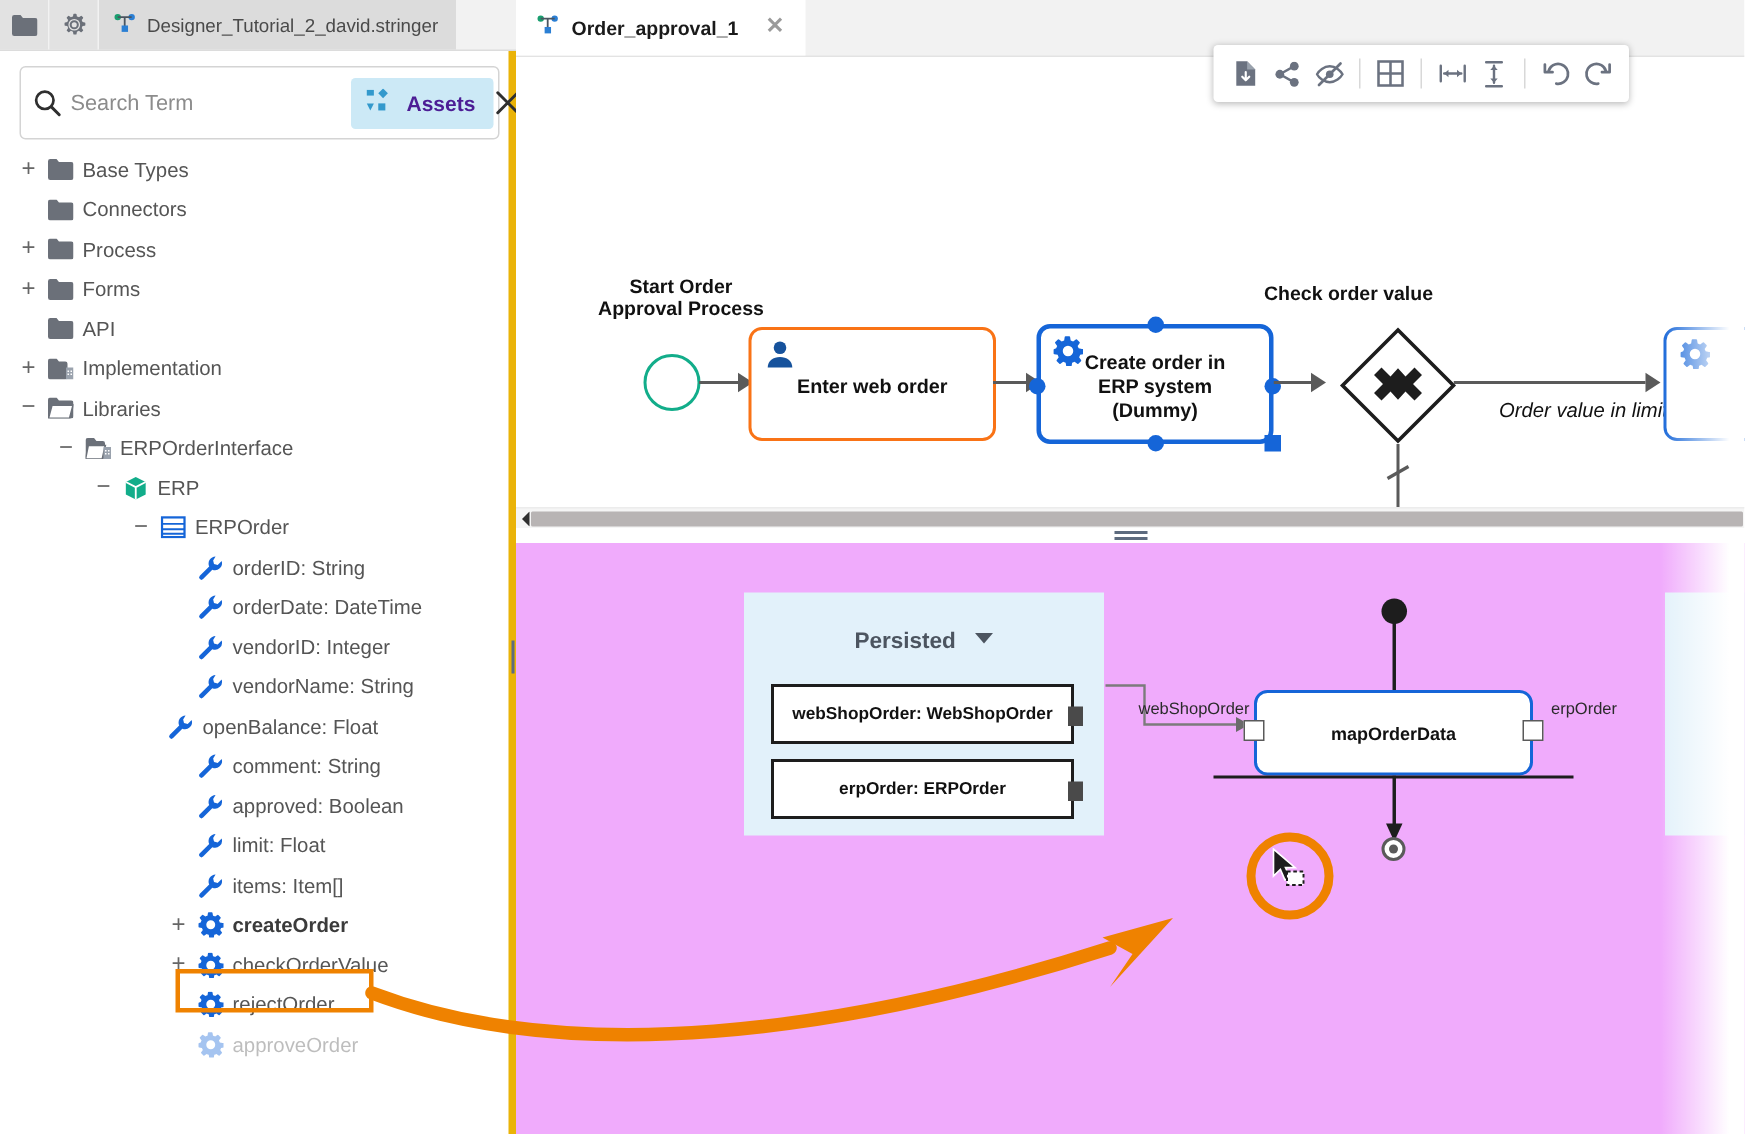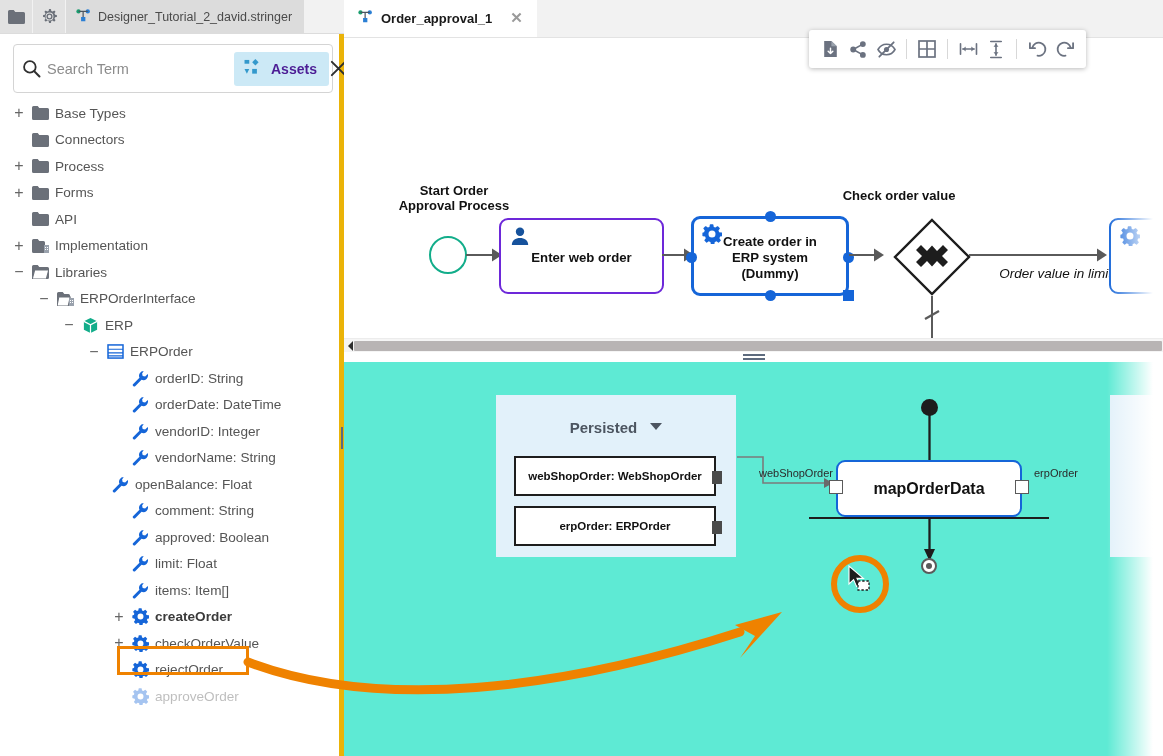--- a/index.html
+++ b/index.html
@@ -112,21 +112,21 @@
   .dt-btn { width: 26px; height: 26px; display:flex; align-items:center; justify-content:center; cursor:pointer; border-radius:3px;}
   .dt-sep { width: 1px; height: 20px; background: #d8d8d8; margin: 0 5px; }
 
   
   #canvas-top {
     position: absolute; left: 0; top: 38px; right: 0; height: 300px;
     overflow: hidden; background: #fff;
   }
   #canvas-bottom {
     position: absolute; left: 0; top: 362px; right: 0; bottom: 0;
-    overflow: hidden; background: #5eead4;
+    overflow: hidden; background: #f0abfc;
   }
   
   #h-scroll {
     position: absolute; left: 0; top: 338px; right: 0; height: 14px;
     background: #f5f5f5; border-top: 1px solid #ececec;
   }
   #h-scroll-thumb {
     position: absolute; left: 10px; top: 2px; right: 1px; height: 10px;
     background: #b8b4b4; border-radius: 1px; cursor: pointer;
   }
@@ -549,21 +549,21 @@
       <div class="bl" style="left:30px; top:145px; width:160px;">Start Order</div>
       <div class="bl" style="left:30px; top:160px; width:160px;">Approval Process</div>
 
       <div style="position:absolute; left:85px; top:198px; width:38px; height:38px; border:2.5px solid #12ad8a; border-radius:50%;"></div>
 
       <svg style="position:absolute; left:120px; top:205px;" width="42" height="24">
         <path d="M2 12h26" stroke="#5a5a5a" stroke-width="2" fill="none"></path>
         <path d="M28 5.5l10 6.5-10 6.5z" fill="#5a5a5a"></path>
       </svg>
 
-      <div style="position:absolute; left:155px; top:180px; width:165px; height:76px; border:2px solid #6d28d9; border-radius:9px; background:#fff;">
+      <div style="position:absolute; left:155px; top:180px; width:165px; height:76px; border:2px solid #f97316; border-radius:9px; background:#fff;">
         <span style="position:absolute; left:9px; top:6px;">
           <svg width="20" height="20" viewBox="0 0 20 20">
               <circle cx="10" cy="5.8" r="4.2" fill="#16529c"></circle>
               <path d="M1.8 19c0-4.4 3.7-7 8.2-7s8.2 2.6 8.2 7z" fill="#16529c"></path>
             </svg>
         </span>
         <div class="task-label" style="top:30px;">Enter web order</div>
       </div>
 
       <svg style="position:absolute; left:318px; top:205px;" width="38" height="24">
@@ -665,21 +665,21 @@
       <div class="sm-label" style="left:415px; top:105px;">webShopOrder</div>
       <div class="sm-label" style="left:690px; top:105px;">erpOrder</div>
 
       <div style="position:absolute; left:577px; top:37px; width:17px; height:17px; border-radius:50%; background:#1d1d1d;"></div>
       <svg style="position:absolute; left:577px; top:52px;" width="18" height="66">
         <path d="M8.5 0v52" stroke="#1d1d1d" stroke-width="2.3"></path>
         <path d="M8.5 62l-5.5-12h11z" fill="#1d1d1d"></path>
       </svg>
 
       <div style="position:absolute; left:492px; top:98px; width:186px; height:57px; border:2.2px solid #1565d8; border-radius:9px; background:#fff; display:flex; align-items:center; justify-content:center;">
-        <span style="font-size:16px; font-weight:bold; color:#111;">mapOrderData</span>
+        <span style="font-size:12px; font-weight:bold; color:#111;">mapOrderData</span>
       </div>
       <div style="position:absolute; left:485px; top:118px; width:14px; height:14px; border:1.8px solid #5a5a5a; background:#fff;"></div>
       <div style="position:absolute; left:671px; top:118px; width:14px; height:14px; border:1.8px solid #5a5a5a; background:#fff;"></div>
 
       <div style="position:absolute; left:465px; top:155px; width:240px; height:1.6px; background:#1d1d1d;"></div>
 
       <svg style="position:absolute; left:577px; top:155px;" width="18" height="50">
         <path d="M8.5 0v34" stroke="#1d1d1d" stroke-width="2.3"></path>
         <path d="M8.5 44l-5.5-12h11z" fill="#1d1d1d"></path>
       </svg>

